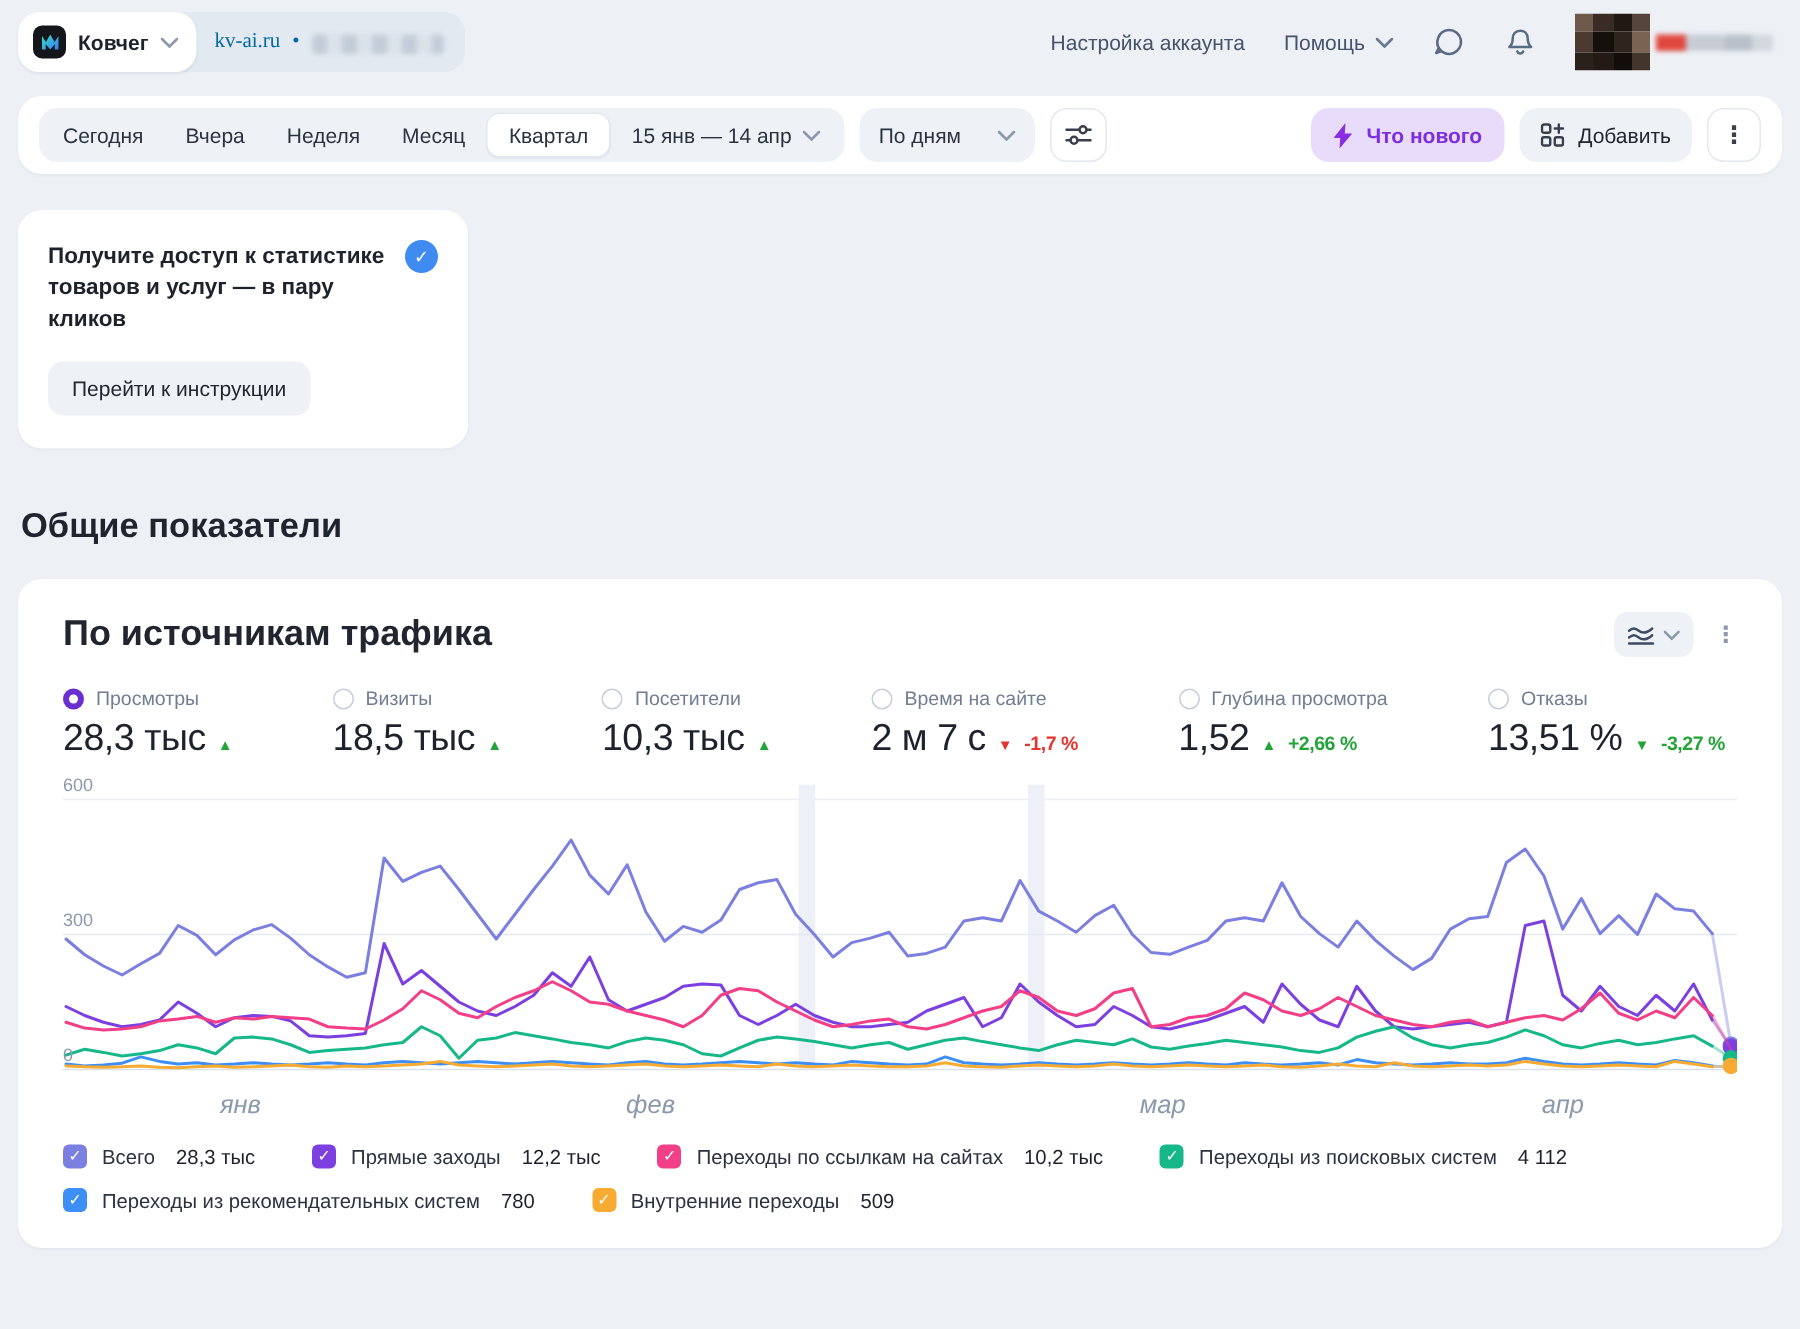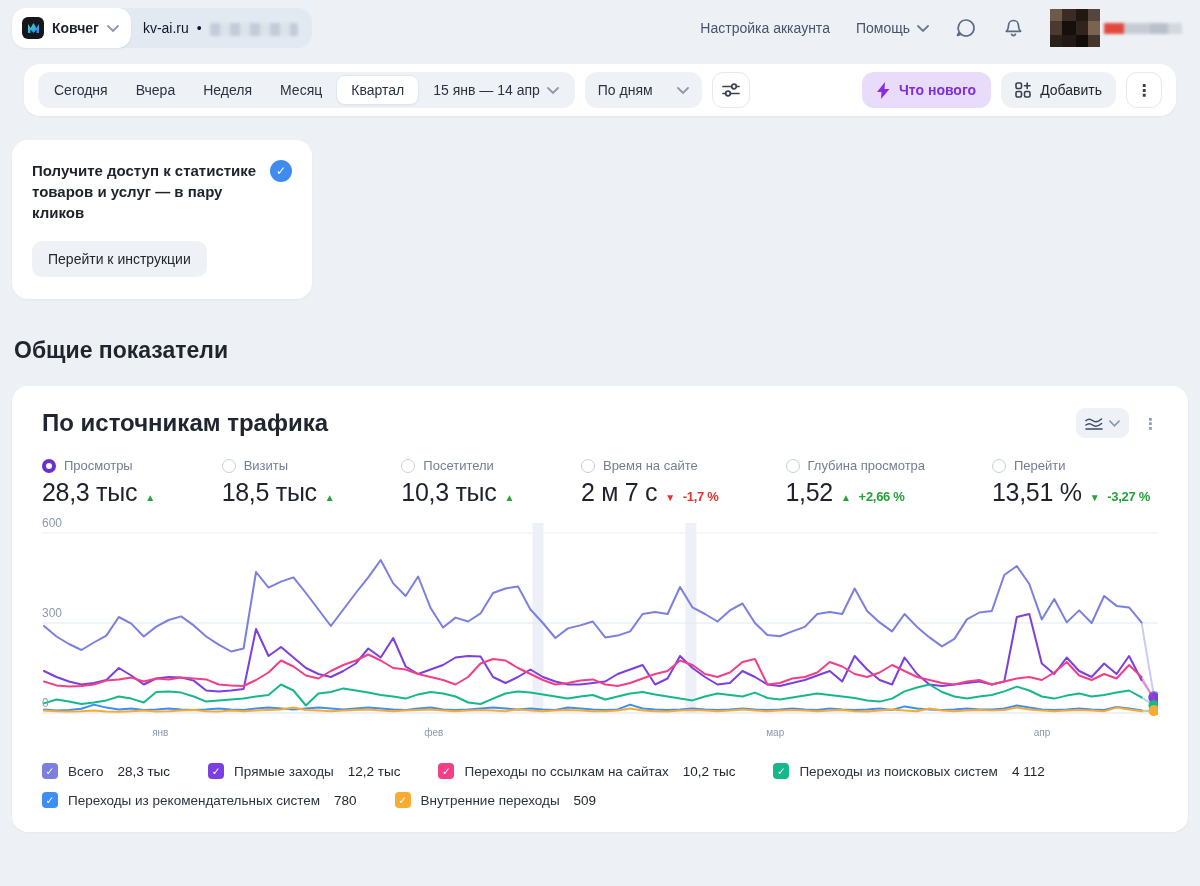--- a/index.html
+++ b/index.html
@@ -8,32 +8,32 @@
     font-family: "Liberation Sans", "DejaVu Sans", sans-serif;
     background:#edf1f6; color:#222834; font-size:14px;
   }
   .card { background:#fff; border-radius:16px; box-shadow:0 1px 2px rgba(40,60,90,.05); }
 
   
   .topbar { height:56px; display:flex; align-items:center; justify-content:space-between; padding:0 18px 0 12px; }
   .counter-group { display:flex; align-items:center; background:#e2e9f1; border-radius:14px; height:40px; padding-right:14px; cursor:pointer; }
   .counter-pill { display:flex; align-items:center; gap:8px; background:#fff; border-radius:14px; height:40px; padding:0 12px 0 10px; box-shadow:0 1px 2px rgba(40,60,90,.08); font-weight:700; font-size:14px; color:#1d222c; }
   .favicon { width:22px; height:22px; border-radius:6px; background:#14161c; display:flex; align-items:center; justify-content:center; }
-  .counter-site { display:flex; align-items:flex-end; gap:8px; margin-left:12px; color:#0f172a; font-size:14px; }
+  .counter-site { display:flex; align-items:flex-end; gap:8px; margin-left:12px; color:#0369a1; font-size:14px;font-family:Liberation Serif, serif; }
   .redacted-id { width:88px; height:13px; border-radius:3px; filter:blur(1.6px);
     background:repeating-linear-gradient(90deg,#c3ccd8 0 10px,#dbe2ea 10px 20px); }
   .topbar-right { display:flex; align-items:center; gap:26px; }
   .topbar-link { color:#46536b; text-decoration:none; font-size:14px; cursor:pointer; display:flex; align-items:center; gap:7px; }
   .icon-btn { color:#5a6a84; cursor:pointer; display:flex; align-items:center; }
   .avatar-wrap { display:flex; align-items:center; gap:4px; cursor:pointer; }
   .name-stripe { display:flex; align-items:center; filter:blur(1.8px); }
   .name-stripe i { display:block; height:11px; }
 
   
-  .toolbar { margin:8px 24px 0; height:52px; display:flex; align-items:center; justify-content:space-between; padding:0 14px; }
+  .toolbar { margin:8px 12px 0; height:52px; display:flex; align-items:center; justify-content:space-between; padding:0 14px; }
   .tb-left { display:flex; align-items:center; gap:10px; }
   .seg { display:flex; align-items:center; background:#eef2f7; border-radius:12px; height:36px; padding:0 2px; }
   .seg .tab { padding:0 14px; height:36px; display:flex; align-items:center; color:#2b3240; cursor:pointer; border-radius:10px; white-space:nowrap; }
   .seg .tab.active { background:#fff; border:1px solid #e2e8f0; height:30px; border-radius:9px; box-shadow:0 1px 1px rgba(40,60,90,.06); }
   .seg .daterange { display:flex; align-items:center; gap:7px; padding:0 14px; cursor:pointer; color:#2b3240; white-space:nowrap; }
   .pill-btn { display:flex; align-items:center; gap:24px; background:#eef2f7; border-radius:12px; height:36px; padding:0 13px; cursor:pointer; color:#2b3240; white-space:nowrap; }
   .round-btn { width:38px; height:36px; border:1px solid #e4e9f0; background:#fff; border-radius:11px; display:flex; align-items:center; justify-content:center; cursor:pointer; }
   .tb-right { display:flex; align-items:center; gap:10px; }
   .whats-new { display:flex; align-items:center; gap:9px; background:#e8dcfa; color:#7d2ee0; font-weight:600; border-radius:12px; height:36px; padding:11px 15px; cursor:pointer; }
   .add-btn { display:flex; align-items:center; gap:9px; background:#eef2f7; border-radius:12px; height:36px; padding:0 14px; cursor:pointer; color:#22262f; }
@@ -68,21 +68,21 @@
   .metric-val { margin-top:5px; display:flex; align-items:baseline; gap:8px; font-size:25px; color:#1d222c; letter-spacing:-0.3px; }
   .tri { font-size:10px; }
   .tri.g, .pct.g { color:#23a438; }
   .tri.r, .pct.r { color:#e6342e; }
   .pct { font-size:13px; font-weight:600; }
 
   .chart-wrap { position:relative; height:200px; margin-top:16px; }
   .chart-wrap svg { position:absolute; inset:0; width:100%; height:100%; }
   .ytick { position:absolute; left:0; font-size:12px; color:#8b99ad; }
   .months { position:relative; height:20px; margin-top:4px; }
-  .months span { position:absolute; transform:translateX(-50%); font-size:10px; color:#8b99ad; }
+  .months span { position:absolute; transform:translateX(-50%); font-size:17px; color:#8b99ad;font-style:italic; }
 
   .legend { margin-top:16px; display:flex; flex-direction:column; gap:13px; }
   .legend-row { display:flex; align-items:center; gap:38px; }
   .legend-item { display:flex; align-items:center; gap:10px; cursor:pointer; }
   .cbx { width:16px; height:16px; border-radius:4px; color:#fff; font-size:10.5px; font-weight:700; display:flex; align-items:center; justify-content:center; }
   .legend-label { font-size:13.5px; color:#2b3340; }
   .legend-val { font-size:13.5px; color:#1d222c; margin-left:4px; }
 </style>
 </head>
 <body>
@@ -287,21 +287,21 @@
           </div>
         <div class="metric-val">
             <span>1,52</span>
             <span class="tri g">▲</span>
             <span class="pct g">+2,66 %</span>
           </div>
       </div>
       <div class="metric">
         <div class="metric-top">
             <span class="radio"></span>
-            <span>Перейти</span>
+            <span>Отказы</span>
           </div>
         <div class="metric-val">
             <span>13,51 %</span>
             <span class="tri g">▼</span>
             <span class="pct g">-3,27 %</span>
           </div>
       </div>
     </div>
 
     <div class="chart-wrap">

